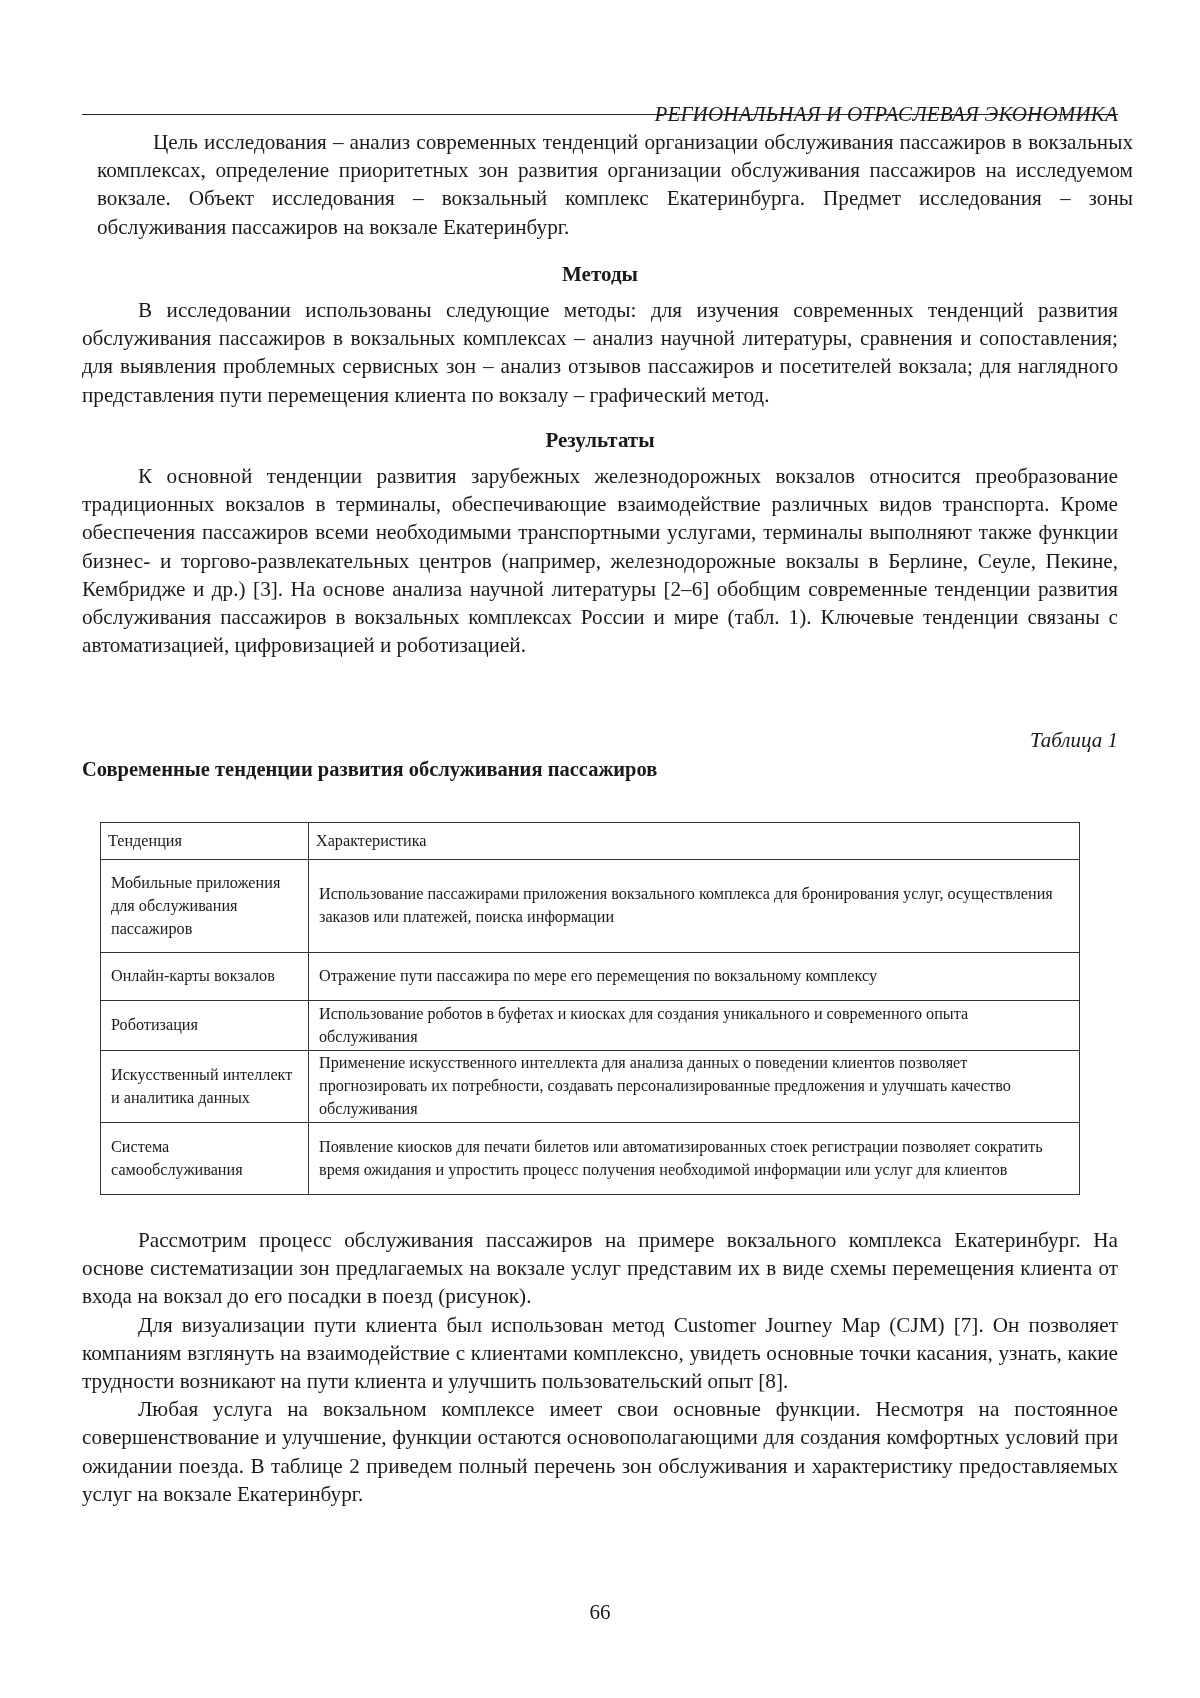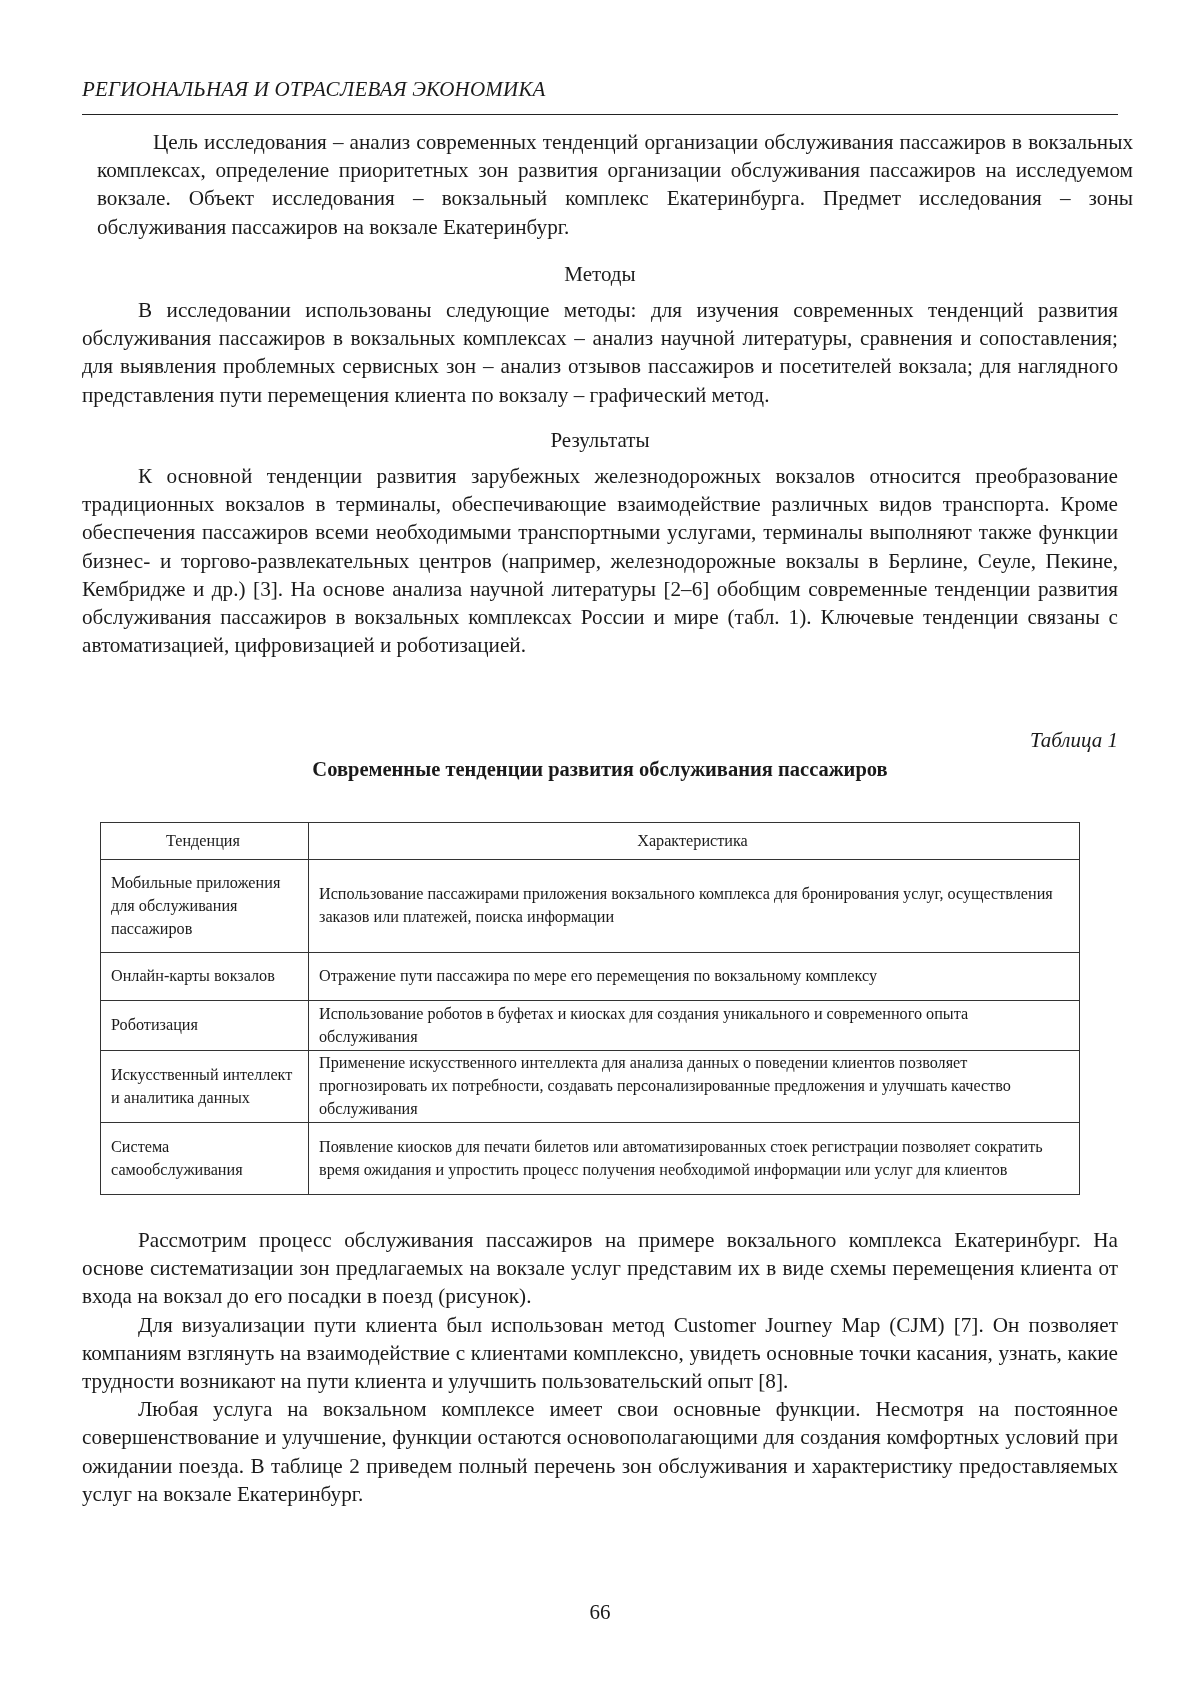--- a/index.html
+++ b/index.html
@@ -1,26 +1,26 @@
 <!DOCTYPE html>
 <html><head>
 <meta charset="utf-8">
 <style>
   html, body { margin: 0; padding: 0; background: #ffffff; }
   body { width: 1200px; height: 1698px; position: relative; overflow: hidden; color: #1a1a1a; font-family: "Liberation Serif", "DejaVu Serif", serif; }
-  .running-head { position: absolute; left: 82px; top: 77px; width: 1036px; text-align: left; font-style: italic; font-size: 21px; letter-spacing: 0.2px; }
+  .running-head { position: absolute; left: 82px; top: 102px; width: 1036px; text-align: right; font-style: italic; font-size: 21px; letter-spacing: 0.2px; }
   .head-rule { position: absolute; left: 82px; top: 114px; width: 1036px; height: 0; border-top: 1.6px solid #222; }
   .body-text { position: absolute; left: 82px; width: 1036px; font-size: 21.2px; line-height: 28.2px; text-align: justify; }
   .para { margin: 0; text-indent: 56px; text-align: justify; }
-  .section-title { position: absolute; left: 82px; width: 1036px; text-align: center; font-weight: normal; font-size: 21px; }
+  .section-title { position: absolute; left: 82px; width: 1036px; text-align: center; font-weight: bold; font-size: 21px; }
   .table-label { position: absolute; right: 82px; top: 728px; font-style: italic; font-size: 21px; text-align: right; }
-  .table-title { position: absolute; left: 82px; width: 1036px; text-align: center; font-weight: bold; font-size: 20.5px; line-height: 26px; }
+  .table-title { position: absolute; left: 82px; width: 1036px; font-weight: bold; font-size: 20.5px; line-height: 26px; }
   table.trends { position: absolute; left: 100px; top: 822px; width: 980px; border-collapse: collapse; font-size: 16.2px; line-height: 23px; }
   table.trends td, table.trends th { border: 1.4px solid #333; padding: 0 10px; vertical-align: middle; font-weight: normal; text-align: left; }
-  table.trends th { text-align: center; height: 36px; padding-left: 7px; }
+  table.trends th { text-align: left; height: 36px; padding-left: 7px; }
   table.trends .col1 { width: 187px; }
   .page-number { position: absolute; left: 0; width: 1200px; top: 1600px; text-align: center; font-size: 21px; }
 </style>
 </head>
 <body>
 
 <div class="running-head">РЕГИОНАЛЬНАЯ И ОТРАСЛЕВАЯ ЭКОНОМИКА</div>
 <div class="head-rule"></div>
 
 <div class="body-text" style="top:128px;margin-left:15px;">

